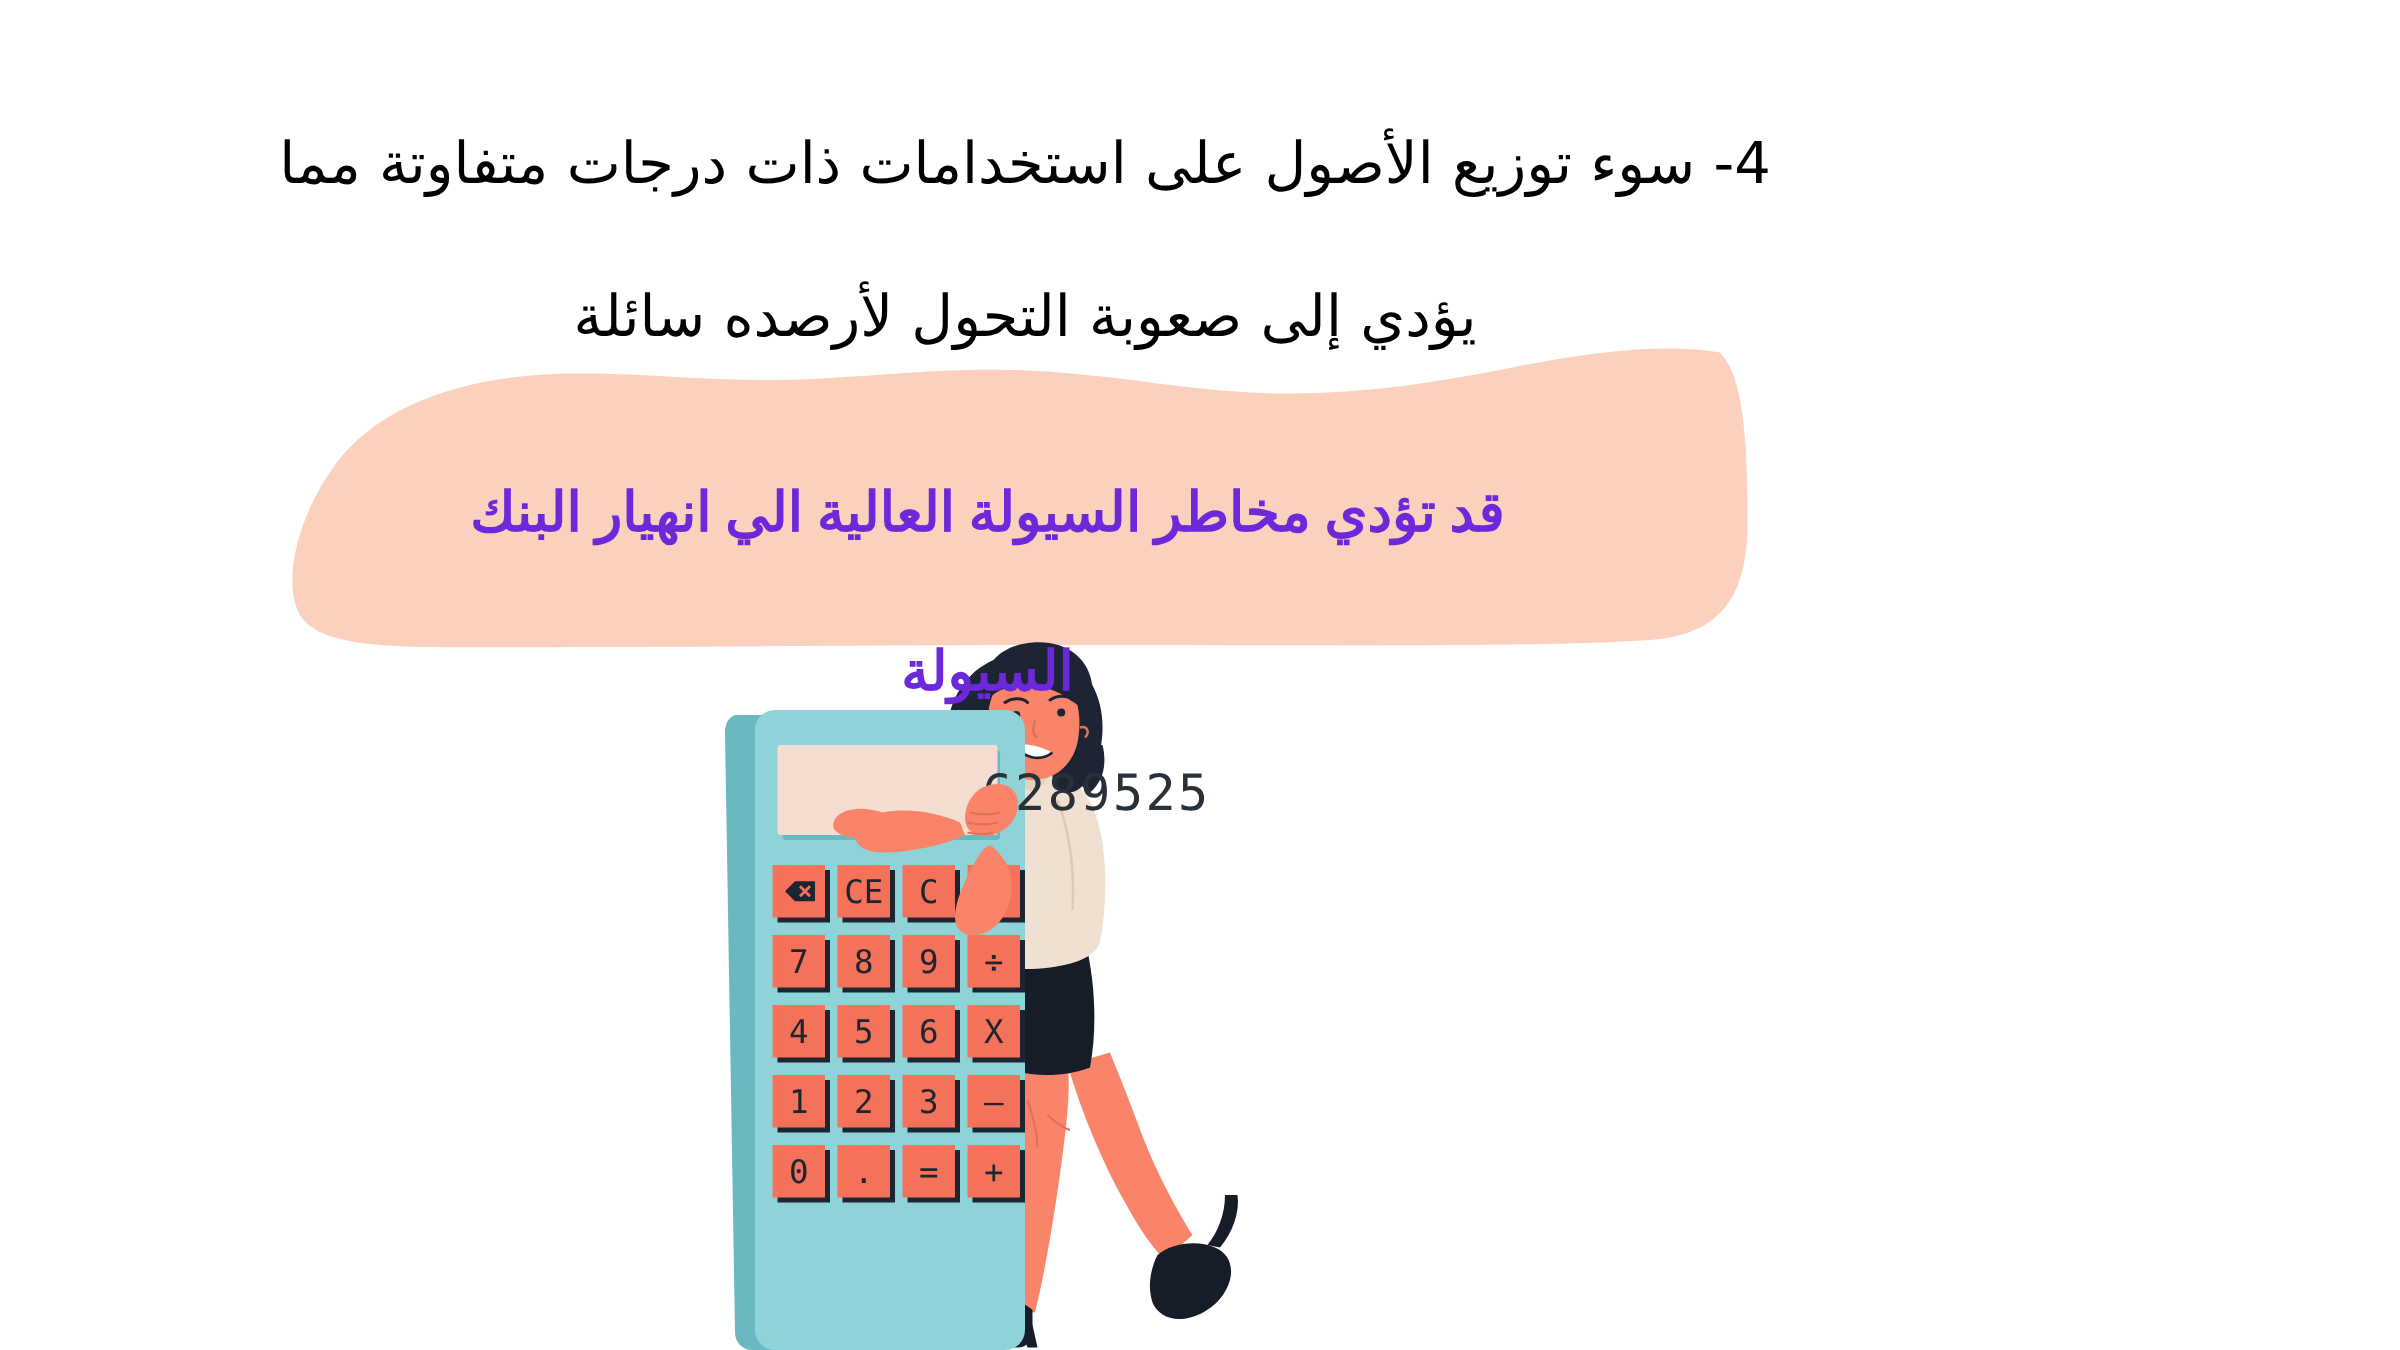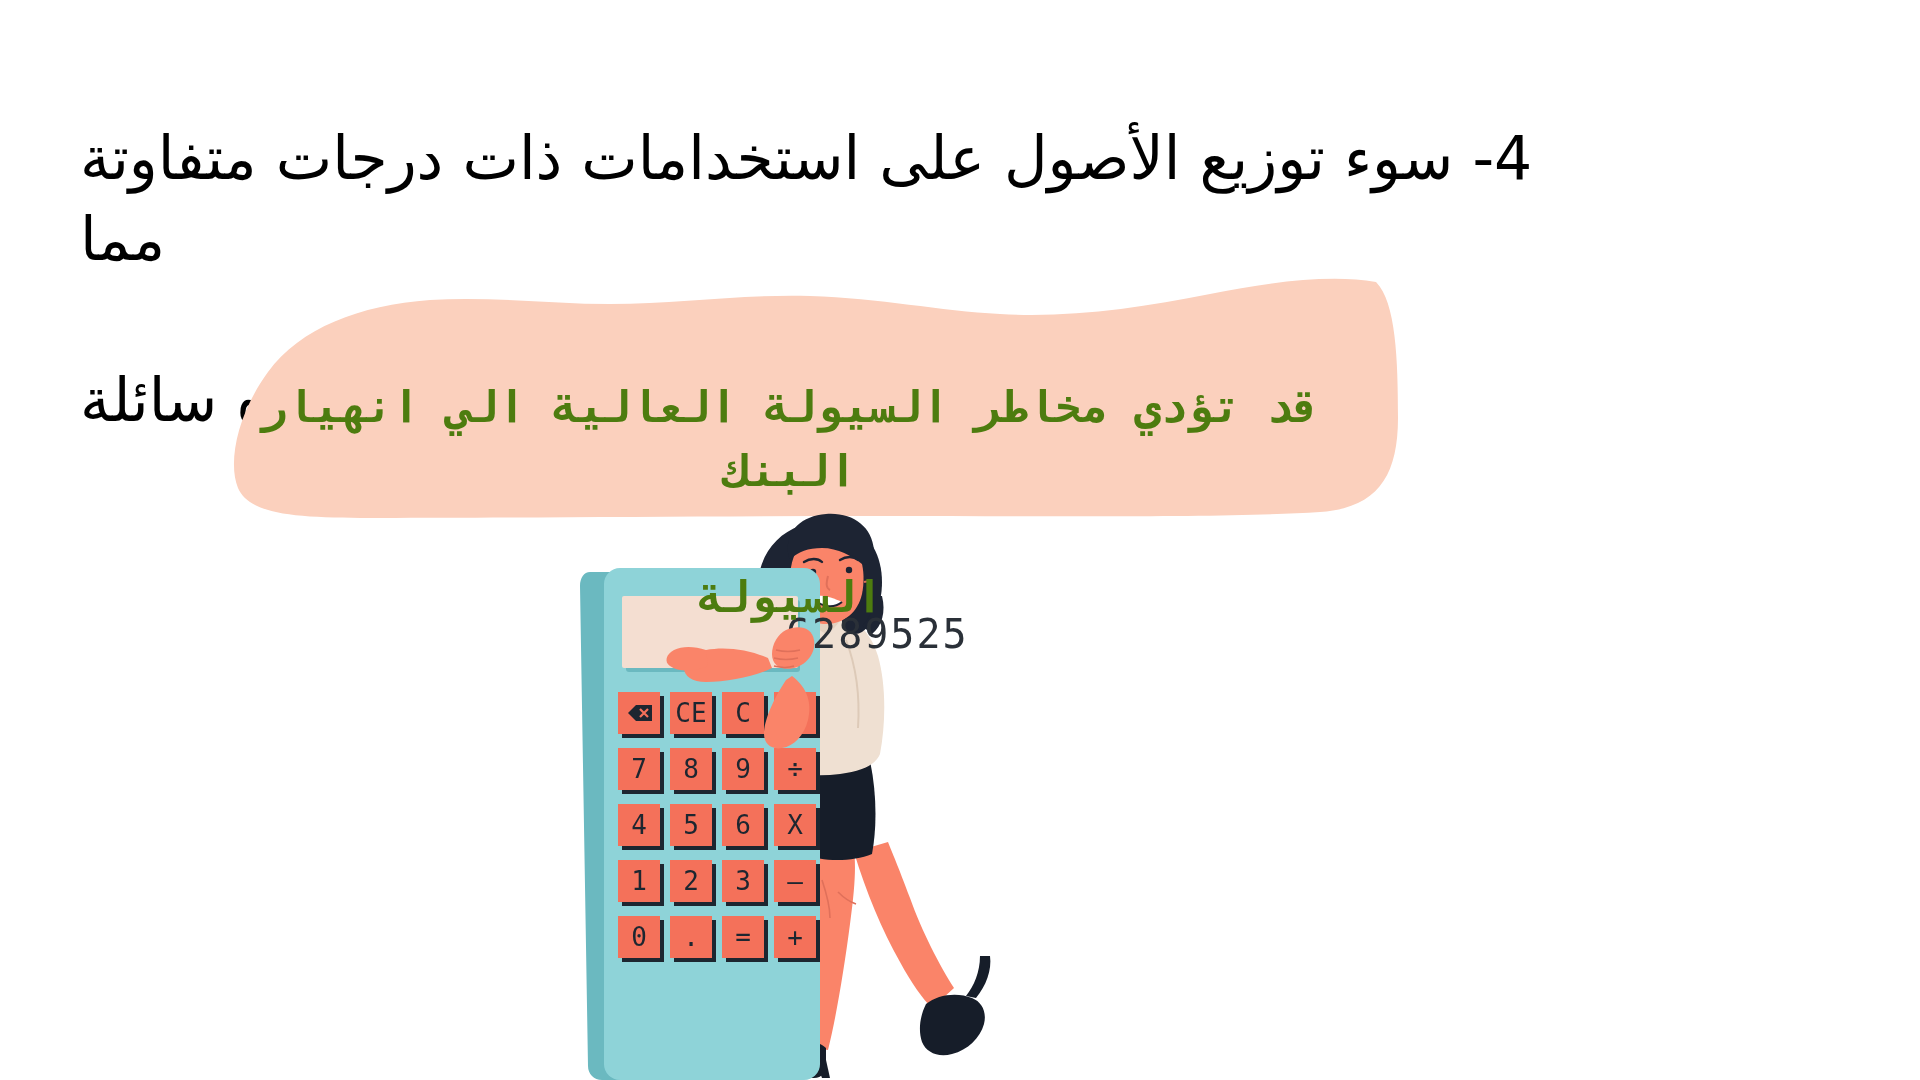--- a/index.html
+++ b/index.html
@@ -19,26 +19,26 @@
     inset: 0;
     background: #ffffff;
   }
 
   
   .heading {
     position: absolute;
     left: 80px;
     top: 38px;
     width: 1480px;
-    text-align: left;
+    text-align: center;
     direction: rtl;
     color: #000000;
     font-family: "DejaVu Sans", sans-serif;
     font-weight: 400;
-    font-size: 60px;
+    font-size: 46px;
     line-height: 1.34;
     letter-spacing: 0px;
     white-space: pre-line;
   }
   .heading .l1 { display: block; }
   .heading .l2 { display: block; }
 
   
   .blob-wrap {
     position: absolute;
@@ -54,22 +54,22 @@
     height: 100%;
     display: block;
   }
   .callout-text {
     position: absolute;
     left: 60px;
     top: 48px;
     width: 1100px;
     text-align: center;
     direction: rtl;
-    color: #4d7c0f;
-    font-family: Liberation Mono, monospace;
+    color: #6d28d9;
+    font-family: Liberation Serif, serif;
     font-weight: 700;
     font-size: 44px;
     line-height: 1.44;
     white-space: pre-line;
     z-index: 3;
   }
 
   
   .illustration {
     position: absolute;

